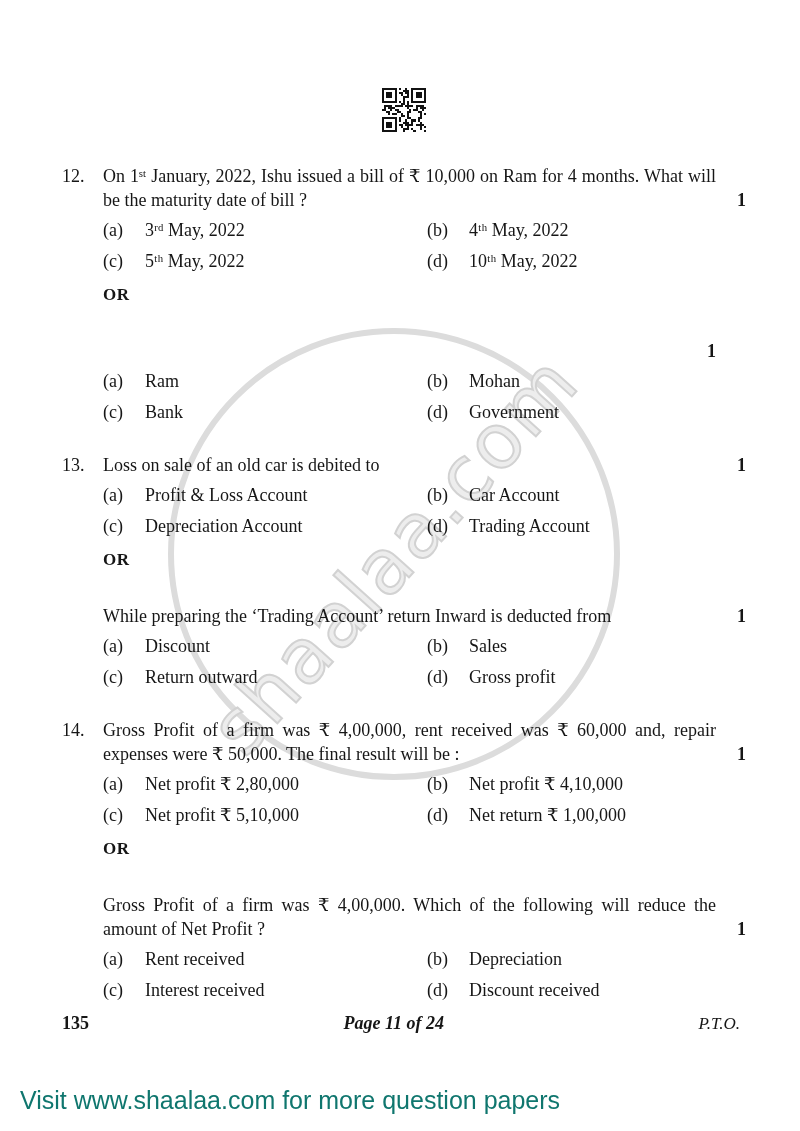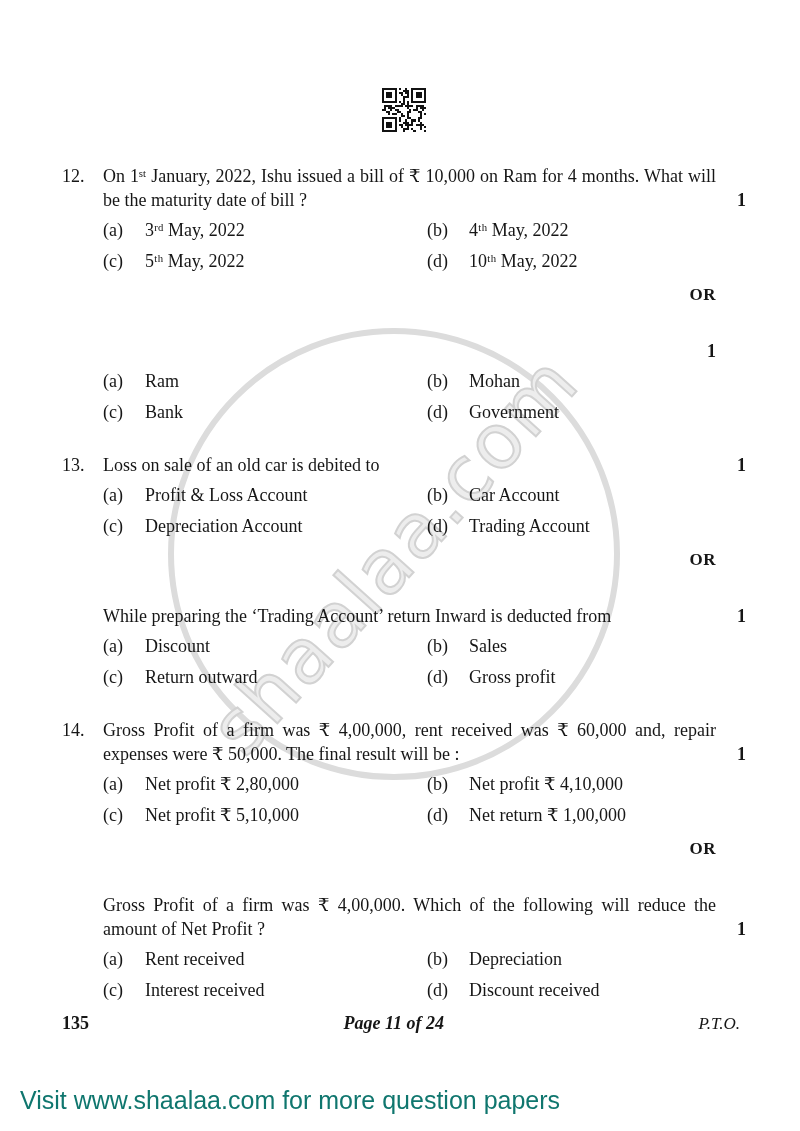--- a/index.html
+++ b/index.html
@@ -35,21 +35,21 @@
   .q-num{align-self:start;font-size:18px;line-height:24px;}
   .q-stem{margin:0;font-size:18px;line-height:24px;text-align:justify;}
   .q-marks{align-self:end;text-align:right;font-size:18px;line-height:24px;font-weight:bold;}
   .q-options{margin:9px 0 0 41px;}
   .opt-row{display:flex;margin-bottom:13px;}
   .opt{display:flex;font-size:18px;line-height:18px;}
   .opt-col1{width:324px;flex:none;}
   .opt-col2{flex:1;}
   .opt-label{width:42px;flex:none;}
   .or-sep{
-    margin:0 30px 6px 41px;text-align:right;
+    margin:0 30px 6px 41px;text-align:left;
     font-size:17px;line-height:24px;font-weight:bold;letter-spacing:0.5px;
   }
   
   .footer{
     position:absolute;left:62px;right:60px;top:1013px;z-index:1;
     display:flex;align-items:baseline;font-size:18px;
   }
   .f-left{font-weight:bold;}
   .f-center{flex:1;text-align:center;font-weight:bold;font-style:italic;}
   .f-right{font-style:italic;font-size:17px;text-align:right;}

